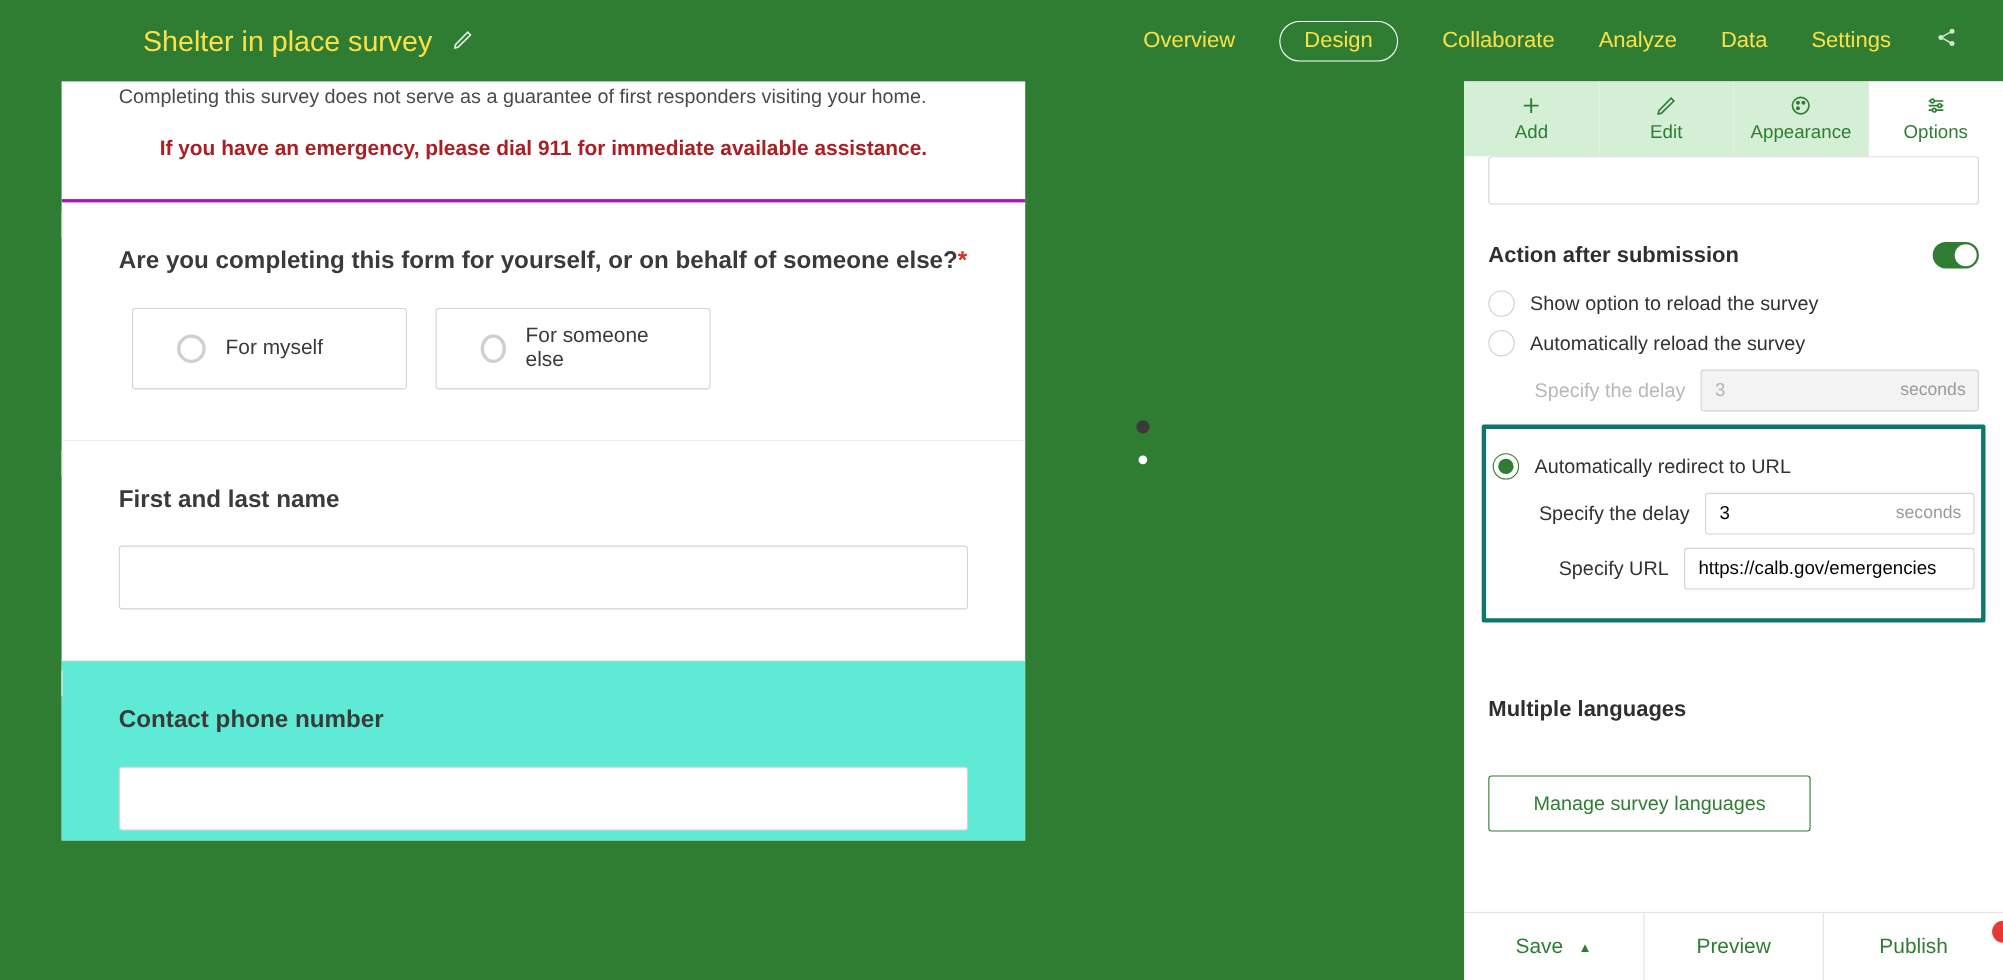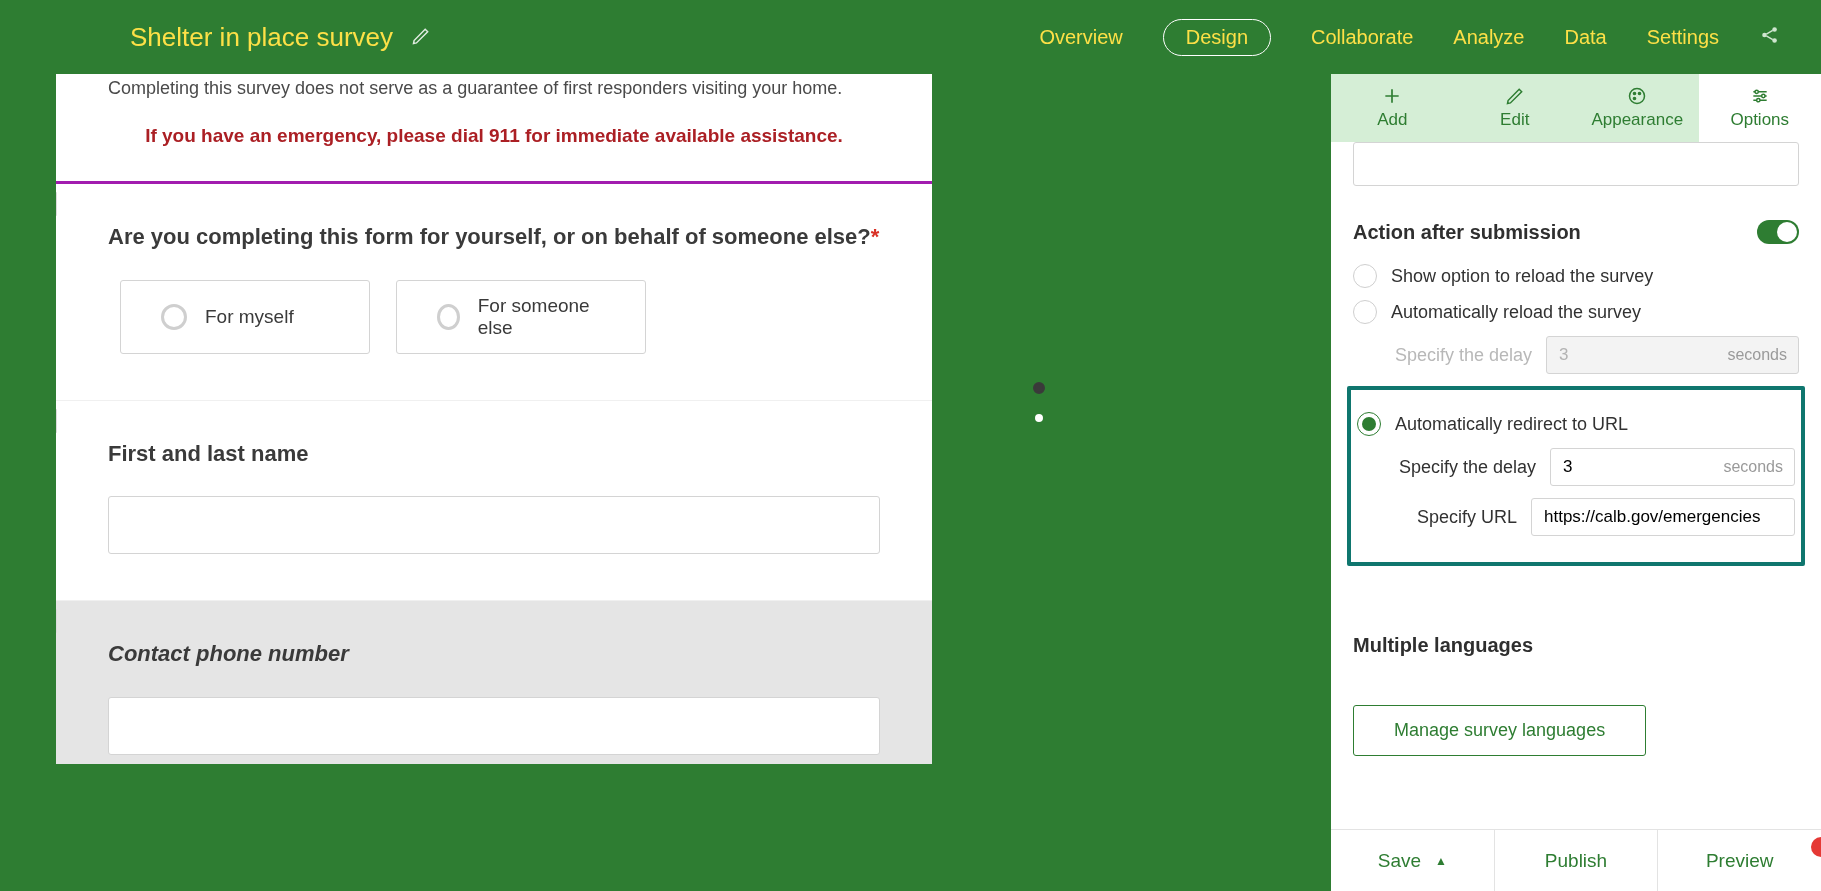--- a/index.html
+++ b/index.html
@@ -66,21 +66,21 @@
     margin-top: 26px;
     color: #ab1f24;
     font-weight: 700;
     font-size: 19px;
     text-align: center;
   }
   .q {
     padding: 38px 52px 46px 52px;
     border-bottom: 1px solid #f0f0f0;
   }
-  .q.selected { background: #e5e5e5; border-bottom: none; font-style: italic; }
+  .q.selected { background: #5eead4; border-bottom: none; }
   .q-title { font-size: 22px; font-weight: 700; color: #3a3a3a; line-height: 1.35; }
   .q-title .req { color: #d93025; }
   .q .choices {
     margin-top: 28px;
     display: flex;
     gap: 14px;
   }
   .choice {
     border: 1px solid #d4d4d4;
     border-radius: 3px;
@@ -472,21 +472,21 @@
       <span class="lang-btn">Manage survey languages</span>
     </div>
   </div>
 
   <div class="panel-footer">
     <div class="fbtn">
       <span>Save</span>
       <span class="caret">▲</span>
     </div>
     <div class="fbtn">
+      <span>Preview</span>
+    </div>
+    <div class="fbtn">
       <span>Publish</span>
-    </div>
-    <div class="fbtn">
-      <span>Preview</span>
     </div>
   </div>
 
   <div class="red-dot"></div>
 </div>
 
 </body></html>

